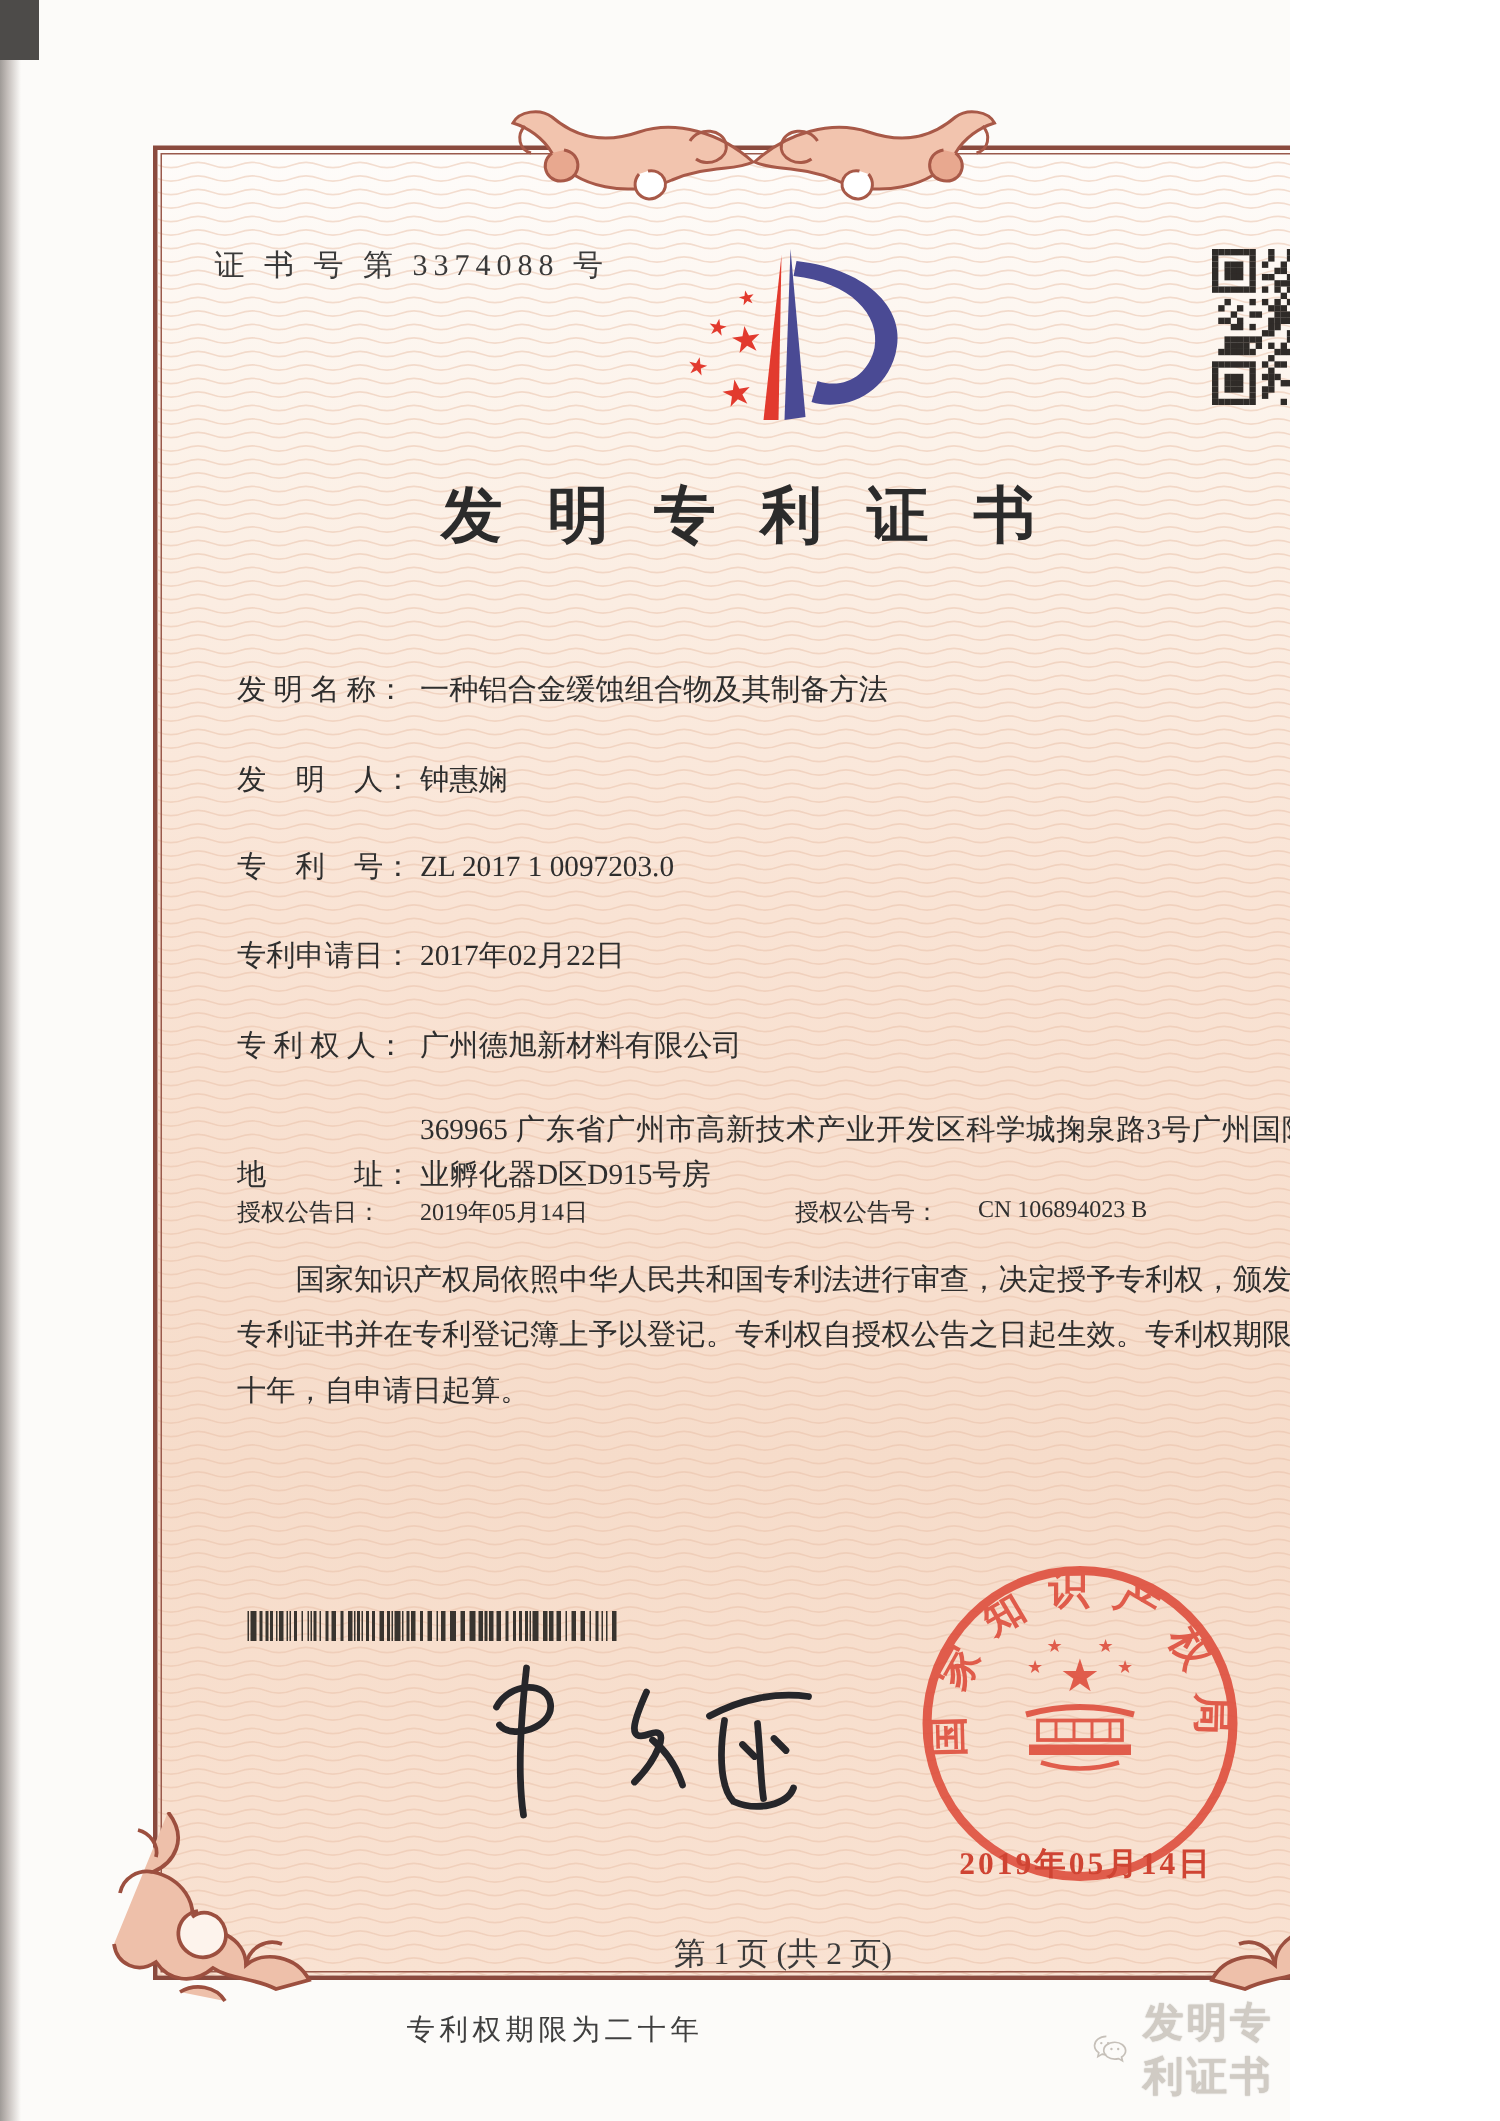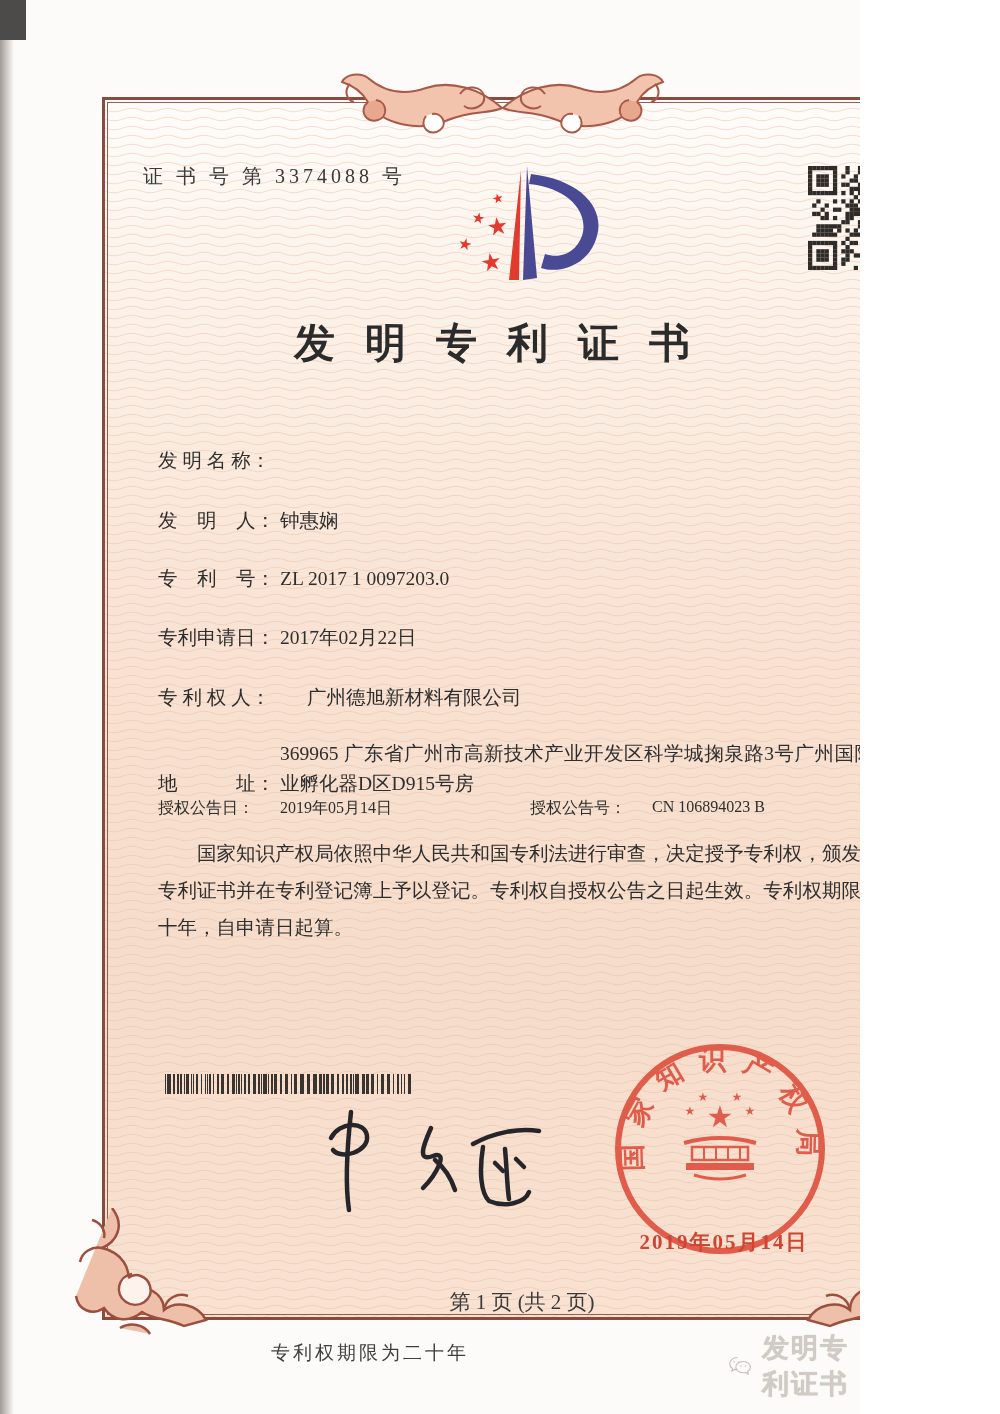--- a/index.html
+++ b/index.html
@@ -29,21 +29,21 @@
     font-size:41px;font-weight:600;letter-spacing:30px;padding-left:30px;color:#2b2b2b;}
 
   .fields{position:absolute;left:53px;top:340px;width:760px;}
   .frow{display:flex;align-items:flex-end;font-size:19.5px;line-height:30px;margin-bottom:0;}
   .flabel{min-width:122px;white-space:pre;flex:0 0 auto;}
   .fvalue{flex:1;}
   .frow.name{position:absolute;top:6px;}
   .frow.inventor{position:absolute;top:66px;}
   .frow.patno{position:absolute;top:124px;}
   .frow.filing{position:absolute;top:183px;}
-  .frow.patentee{position:absolute;top:243px;gap:27px;}
+  .frow.patentee{position:absolute;top:243px;}
   .frow.addr{position:absolute;top:299px;}
   .frow.addr .fvalue{max-width:614px;text-align:justify;}
   .grantline{position:absolute;top:358px;display:flex;width:760px;}
   .grant-left{display:flex;width:372px;}
   .grant-right{display:flex;}
 
   .paras{position:absolute;left:53px;top:735px;width:742px;font-size:19.5px;line-height:37px;text-align:justify;}
   .paras p{margin:0;text-indent:2em;}
 
   .barcode{position:absolute;left:60px;top:974px;width:248px;height:20px;display:flex;align-items:stretch;}
@@ -529,20 +529,21 @@
           <rect x="19" y="24" width="1.02" height="1.02" fill="#2f2b28"></rect>
           <rect x="21" y="24" width="1.02" height="1.02" fill="#2f2b28"></rect>
           <rect x="22" y="24" width="1.02" height="1.02" fill="#2f2b28"></rect>
         </svg>
 
       <div class="title">发明专利证书</div>
 
       <div class="fields">
         <div class="frow name">
           <span class="flabel">发 明 名 称：</span>
+          <span class="fvalue">一种铝合金缓蚀组合物及其制备方法</span>
         </div>
         <div class="frow inventor">
           <span class="flabel">发　明　人：</span>
           <span class="fvalue">钟惠娴</span>
         </div>
         <div class="frow patno">
           <span class="flabel">专　利　号：</span>
           <span class="fvalue">ZL 2017 1 0097203.0</span>
         </div>
         <div class="frow filing">

